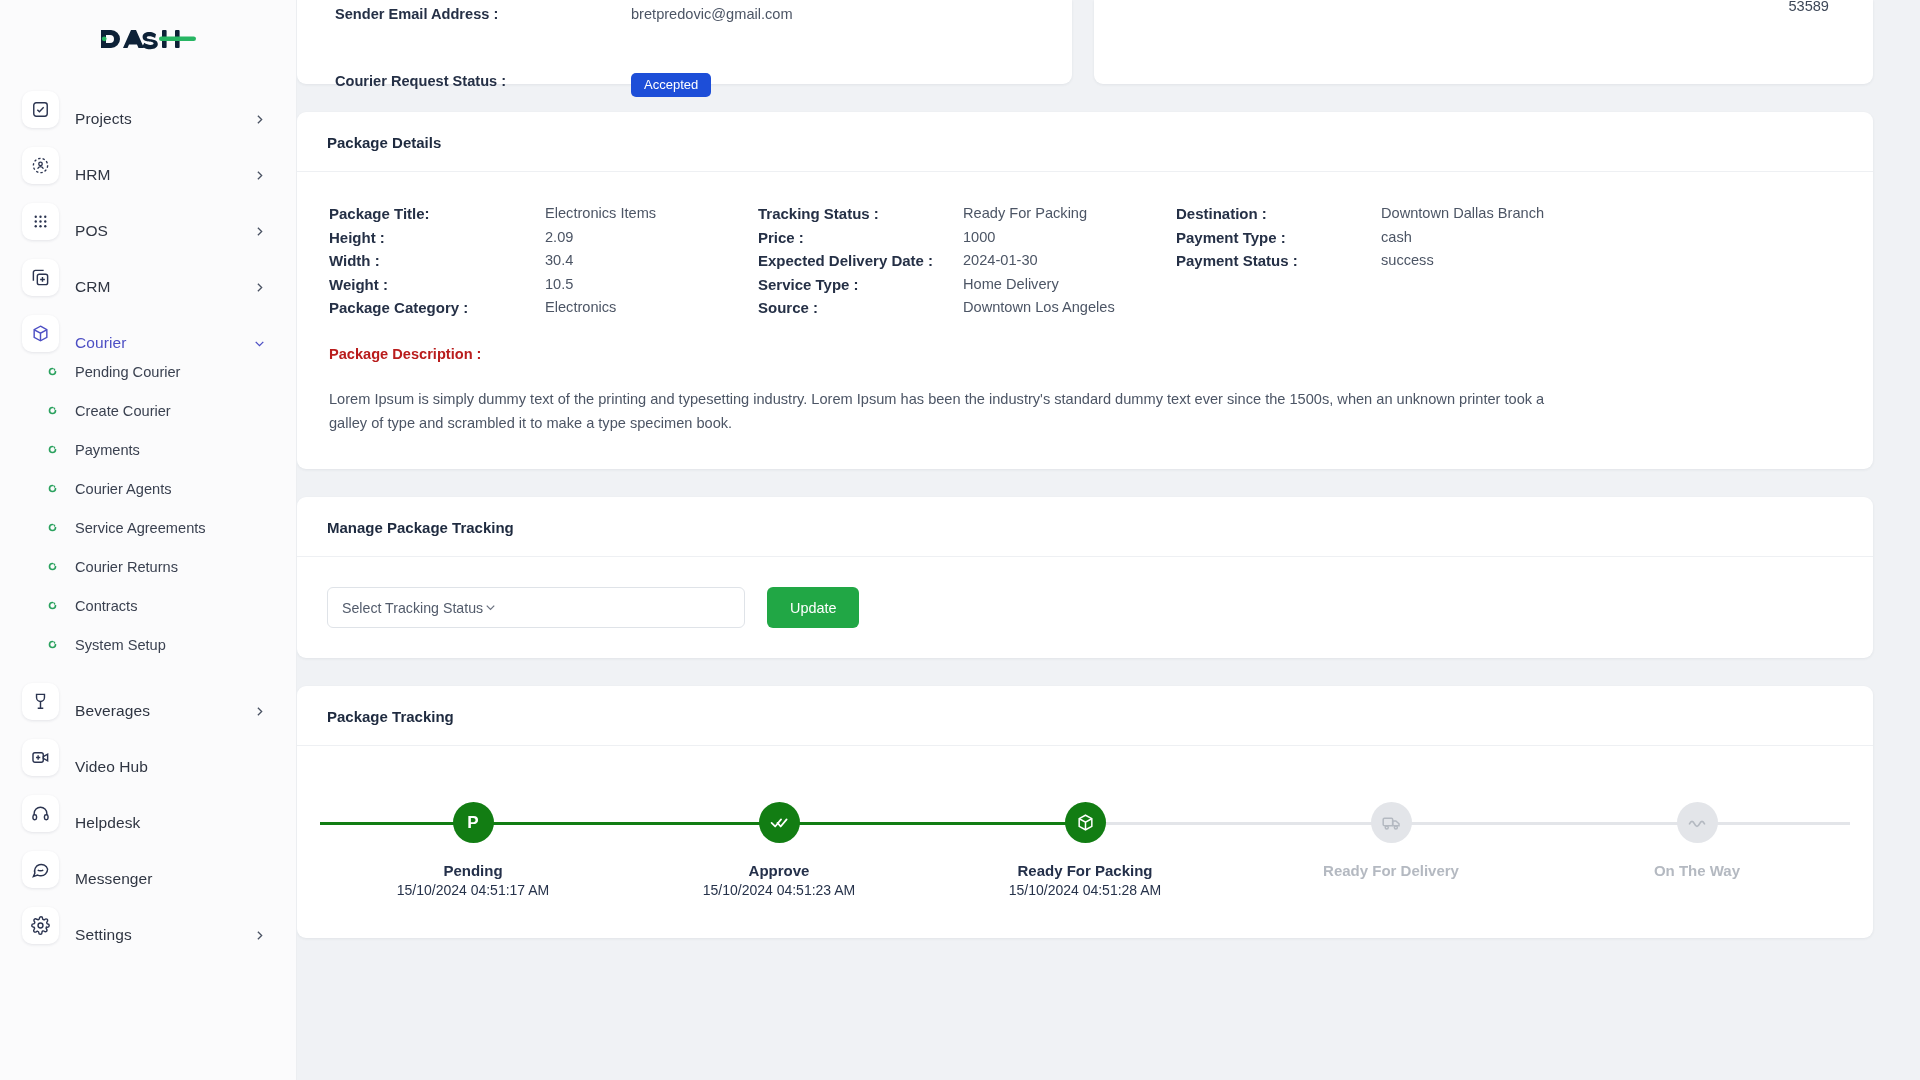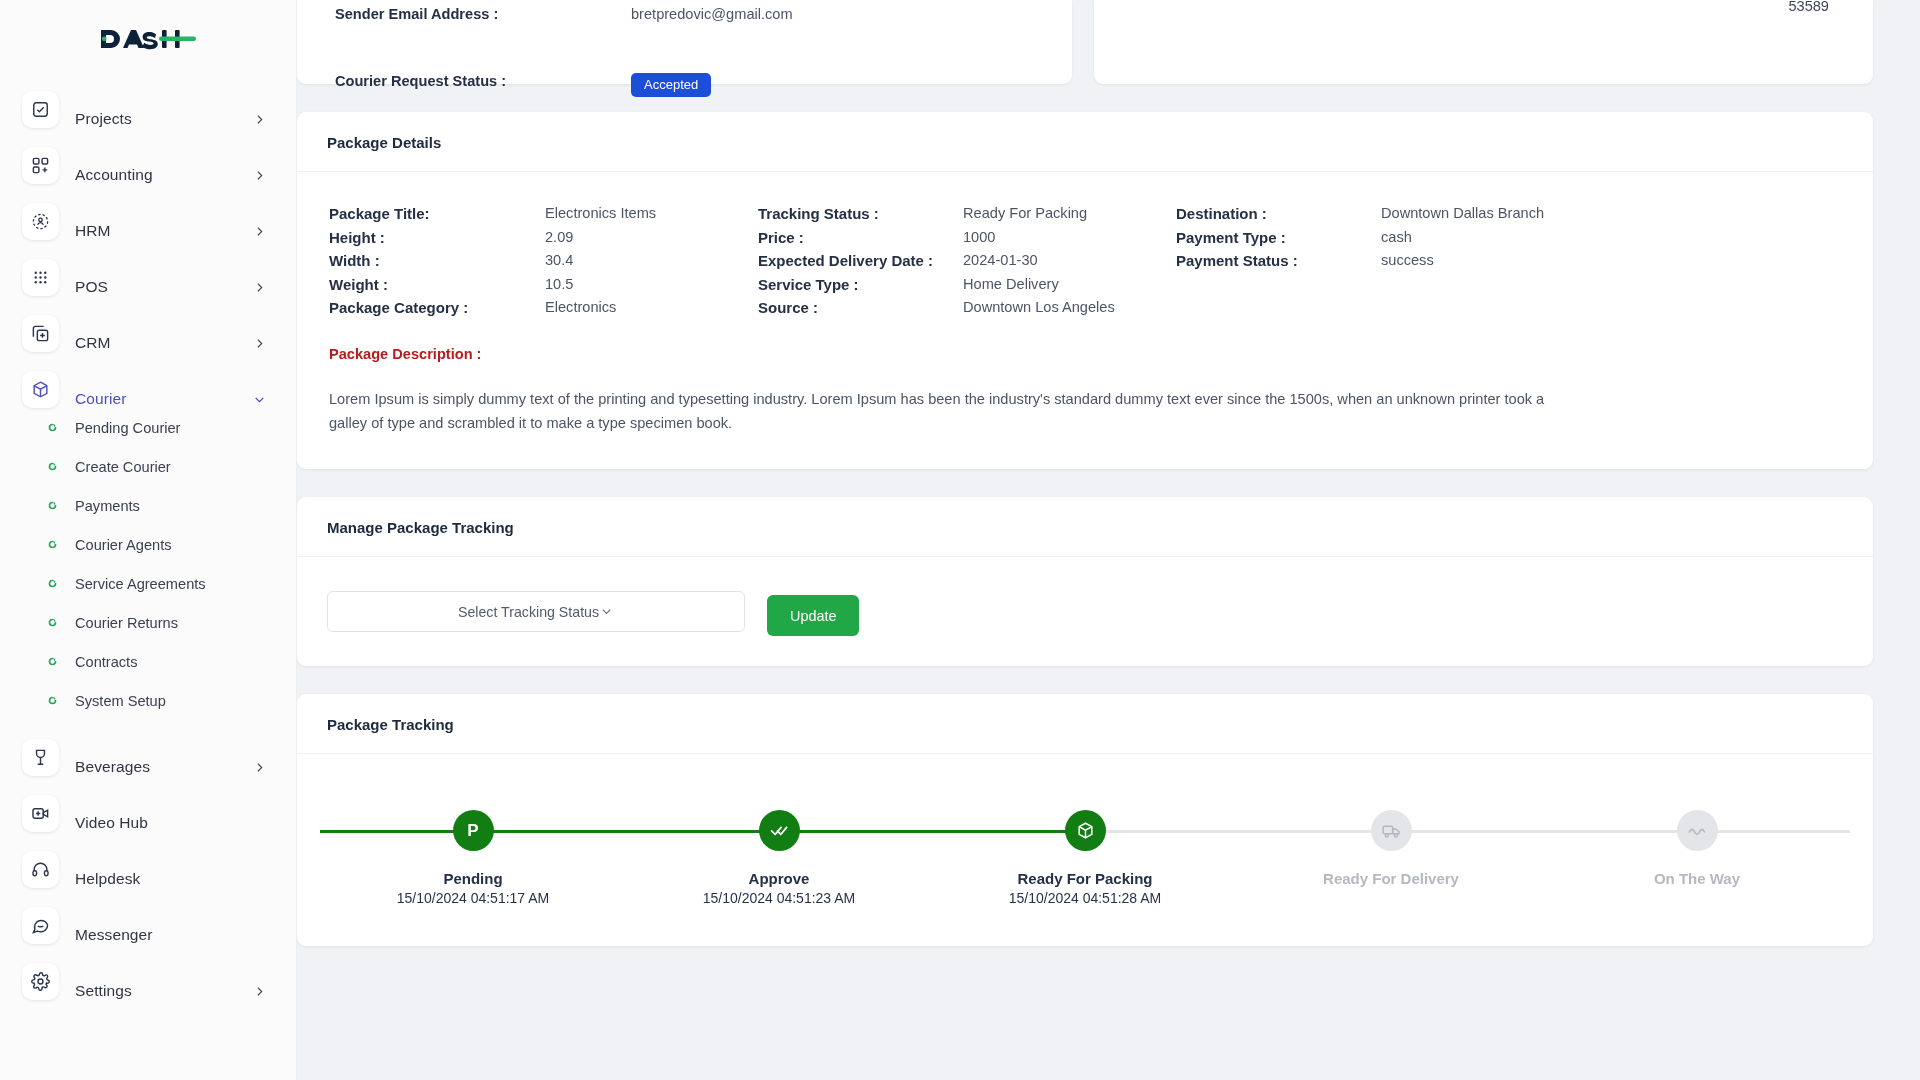--- a/index.html
+++ b/index.html
@@ -222,34 +222,33 @@
     height: 41px;
     border: 1px solid #dfe3e8;
     border-radius: 6px;
     background: #fff;
     display: flex;
     align-items: center;
     padding: 0 14px;
     font-size: 14.2px;
     color: #525b6b;
     cursor: pointer;
-    justify-content: center;
+    justify-content: flex-start;
   }
   .select-box .caret { color: #6b7280; display: flex; }
   .btn-update {
     background: #21a745;
     color: #fff;
     border: none;
     border-radius: 6px;
     height: 41px;
     padding: 0 23px;
     font-size: 14.4px;
     font-family: inherit;
     cursor: pointer;
-    margin-top: 8px;
   }
 
   
   .tl-body {
     padding: 56px 23px 40px 23px;
     position: relative;
   }
   .tl-track {
     display: flex;
     position: relative;
@@ -326,36 +325,20 @@
           </svg>
         </span>
         <span class="nav-label">Projects</span>
         <span class="chev">
           <svg width="13" height="13" viewBox="0 0 24 24" fill="none" stroke="currentColor" stroke-width="2.4">
               <path d="M9 5l7 7-7 7"></path>
             </svg>
         </span>
       </div>
 
-      <div class="nav-item">
-        <span class="nav-ico">
-          <svg width="19" height="19" viewBox="0 0 24 24" fill="none" stroke="currentColor" stroke-width="1.8">
-            <rect x="3" y="3" width="7" height="7" rx="1.6"></rect>
-              <rect x="14" y="3" width="7" height="7" rx="1.6"></rect>
-            <rect x="3" y="14" width="7" height="7" rx="1.6"></rect>
-              <path d="M17.5 14.5v6M14.5 17.5h6"></path>
-          </svg>
-        </span>
-        <span class="nav-label">Accounting</span>
-        <span class="chev">
-          <svg width="13" height="13" viewBox="0 0 24 24" fill="none" stroke="currentColor" stroke-width="2.4">
-              <path d="M9 5l7 7-7 7"></path>
-            </svg>
-        </span>
-      </div>
 
       <div class="nav-item">
         <span class="nav-ico">
           <svg width="19" height="19" viewBox="0 0 24 24" fill="none" stroke="currentColor" stroke-width="1.7" stroke-dasharray="3 2.6">
             <circle cx="12" cy="12" r="9"></circle>
             <circle cx="12" cy="10" r="2.2" stroke-dasharray="0"></circle>
             <path d="M8.4 16c.6-1.8 2-2.6 3.6-2.6s3 .8 3.6 2.6" stroke-dasharray="0"></path>
           </svg>
         </span>
         <span class="nav-label">HRM</span>

